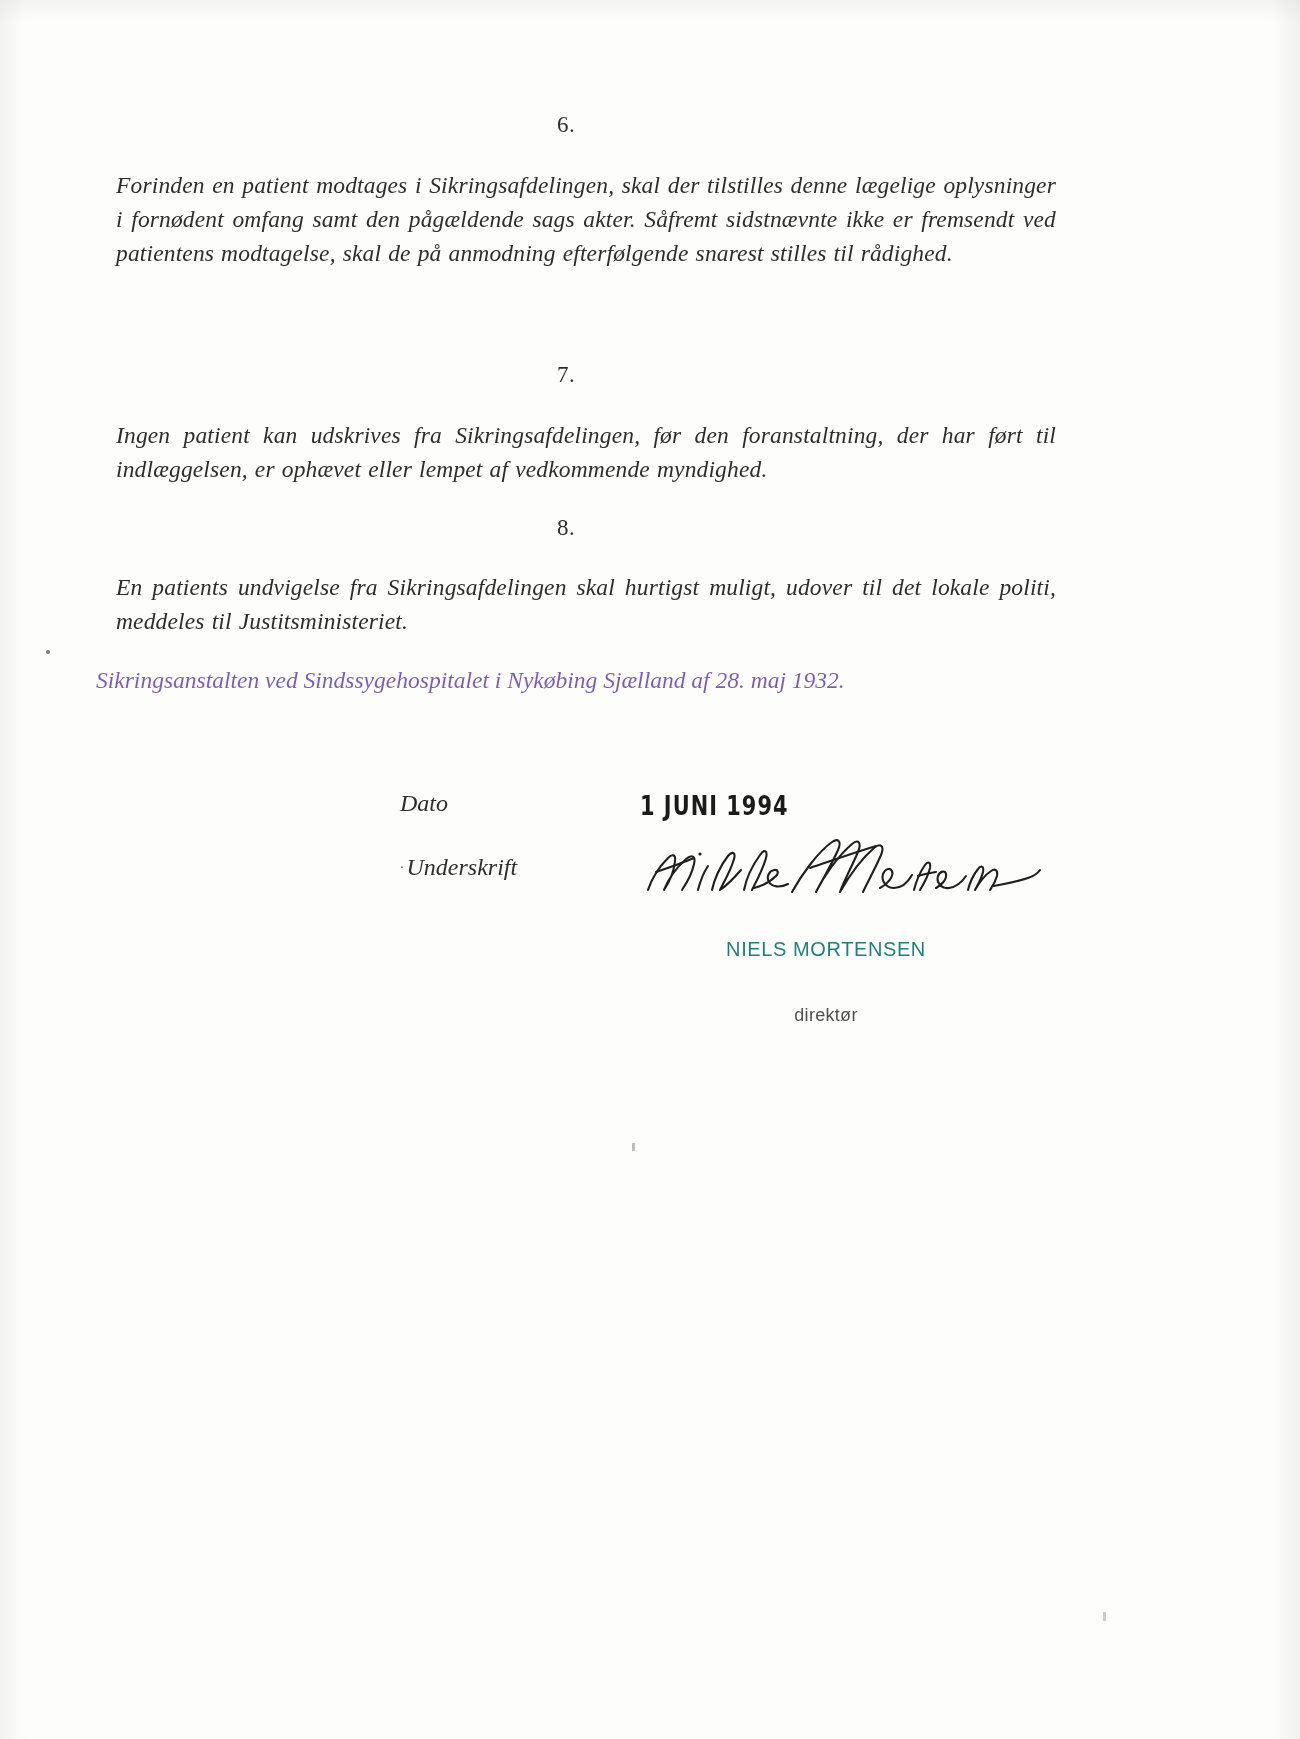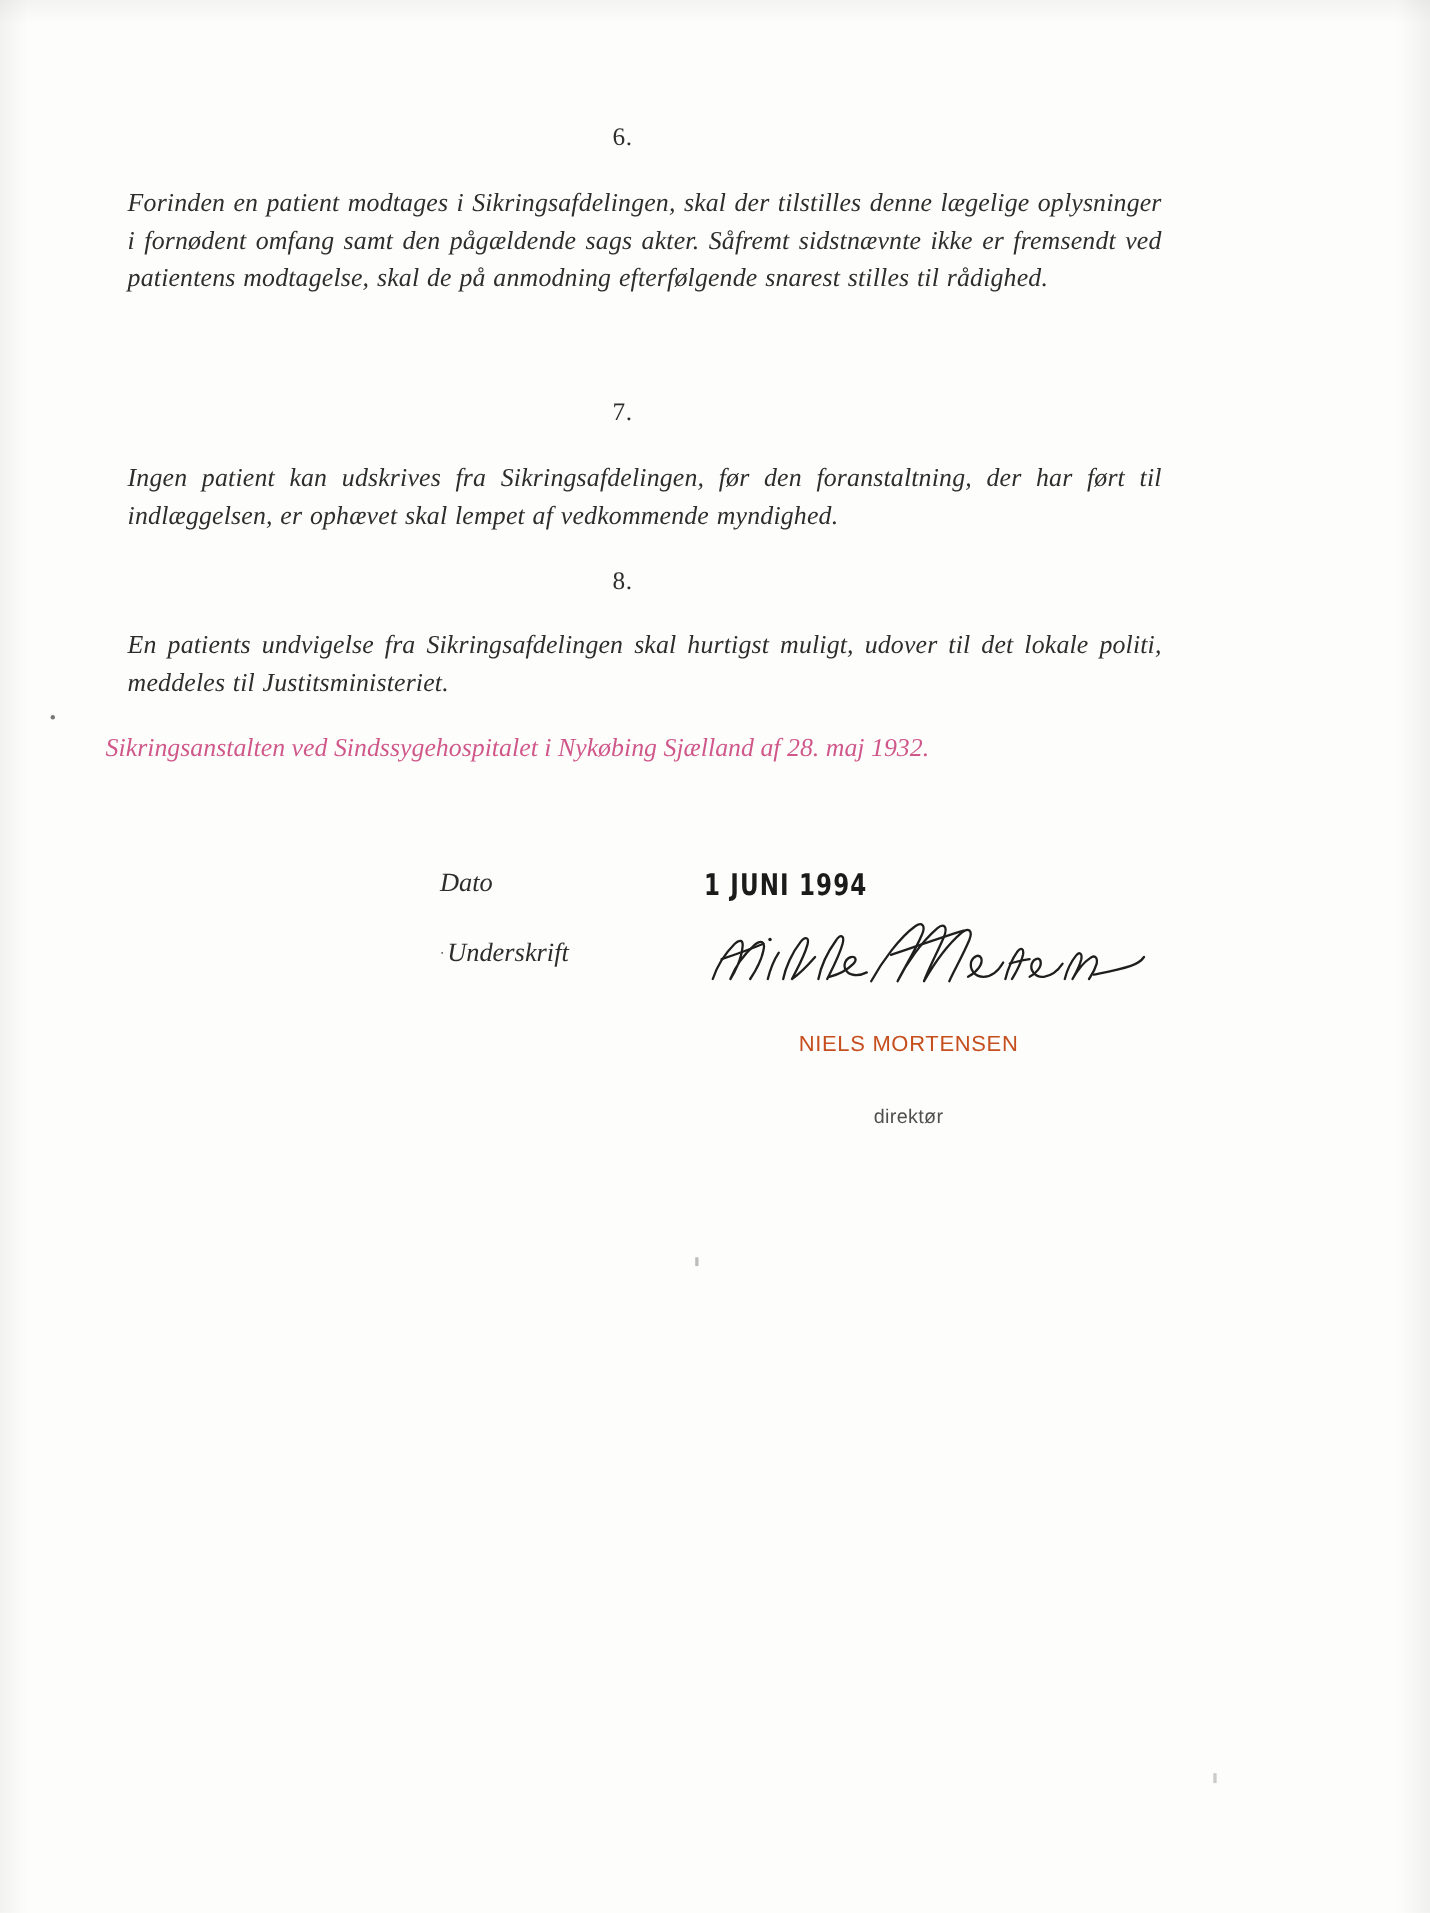--- a/index.html
+++ b/index.html
@@ -97,21 +97,21 @@
   }
   .closing-line2 {
     display: block;
     font-style: italic;
     font-size: 23.5px;
     line-height: 34px;
     opacity: 0.92;
   }
   
   .faded {
-    color: #be185d;
+    color: #4c1d95;
     opacity: 0.72;
   }
 
   .stamp-inline {
     font-family: "DejaVu Sans Condensed", "Liberation Sans", sans-serif;
     font-style: normal;
     font-weight: 700;
     font-size: 25px;
     letter-spacing: 0.5px;
     color: #1c1c1c;
@@ -205,21 +205,21 @@
 
   .sig-name {
     position: absolute;
     left: 246px;
     top: 84px;
     width: 360px;
     text-align: center;
     font-family: "Liberation Sans", sans-serif;
     font-size: 20px;
     letter-spacing: 0.6px;
-    color: #c2410c;
+    color: #0f766e;
     opacity: 0.92;
   }
   .sig-title {
     position: absolute;
     left: 246px;
     top: 110px;
     width: 360px;
     text-align: center;
     font-family: "Liberation Sans", sans-serif;
     font-size: 18px;
@@ -237,21 +237,21 @@
   <div class="scan-edge-top"></div>
   <div class="scan-edge-left"></div>
   <div class="scan-edge-right"></div>
 
   <div class="content">
 
     <div class="sec-num" id="sec6-num">6.</div>
     <div class="para" id="sec6-body">Forinden en patient modtages i Sikringsafdelingen, skal der tilstilles denne lægelige oplysninger i fornødent omfang samt den pågældende sags akter. Såfremt sidstnævnte ikke er fremsendt ved patientens modtagelse, skal de på anmodning efterfølgende snarest stilles til rådighed.</div>
 
     <div class="sec-num" id="sec7-num">7.</div>
-    <div class="para" id="sec7-body">Ingen patient kan udskrives fra Sikringsafdelingen, før den foranstaltning, der har ført til indlæggelsen, er ophævet skal lempet af vedkommende myndighed.</div>
+    <div class="para" id="sec7-body">Ingen patient kan udskrives fra Sikringsafdelingen, før den foranstaltning, der har ført til indlæggelsen, er ophævet eller lempet af vedkommende myndighed.</div>
 
     <div class="sec-num" id="sec8-num">8.</div>
     <div class="para" id="sec8-body">En patients undvigelse fra Sikringsafdelingen skal hurtigst muligt, udover til det lokale politi, meddeles til Justitsministeriet.</div>
 
     <div id="closing">
       <span class="closing-line2 faded">Sikringsanstalten ved Sindssygehospitalet i Nykøbing Sjælland af 28. maj 1932.</span>
     </div>
 
   </div>
 

